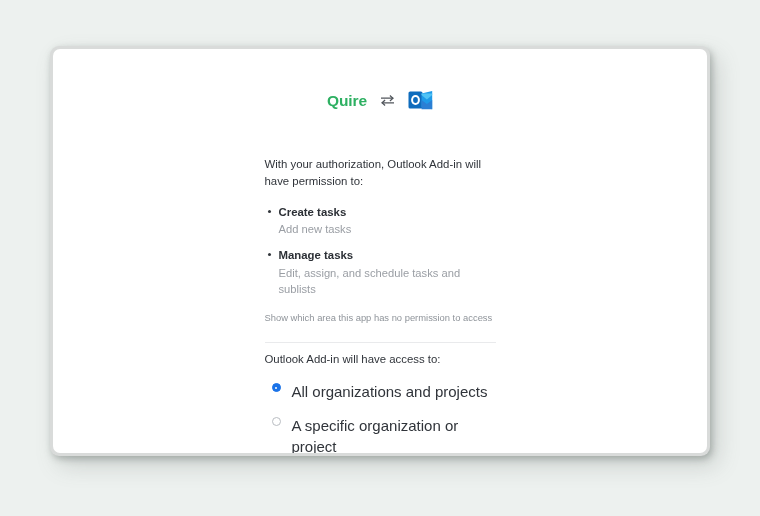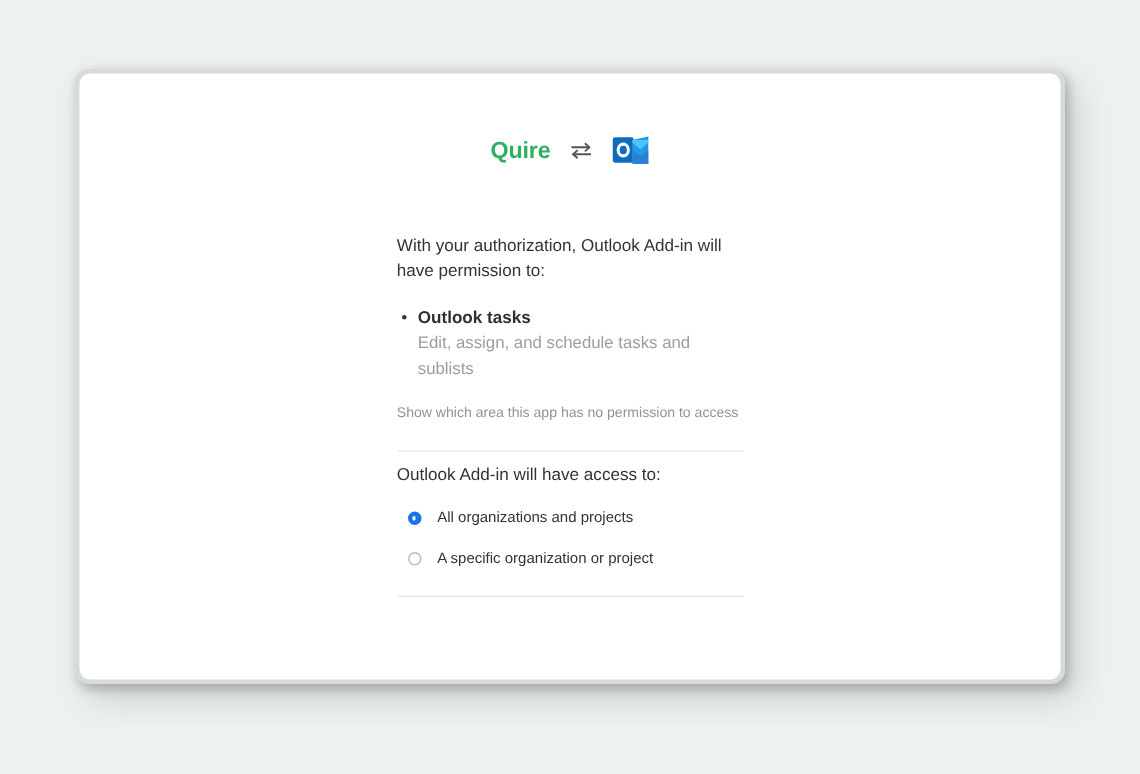--- a/index.html
+++ b/index.html
@@ -151,21 +151,21 @@
   .radio-mark.checked { background: #1a73e8; border: 1px solid #1a73e8; }
   .radio-mark.checked::after {
     content: "";
     position: absolute;
     left: 2.4px; top: 2.4px;
     width: 2.4px; height: 2.4px;
     border-radius: 50%;
     background: #ffffff;
   }
   .option-label {
-    font-size: 10px;
+    font-size: 15px;
     color: #30343a;
     line-height: 1.4;
   }
 </style>
 </head>
 <body>
 
 <div id="browser-window">
   <div id="page-surface">
 
@@ -198,21 +198,26 @@
         </span>
       </div>
 
       
       <div id="intro-text">With your authorization, Outlook Add-in will have permission to:</div>
 
       
       <ul id="permission-list">
         <li class="permission-item">
           <span class="permission-bullet"></span>
-          <span class="permission-title">Outlook tasks</span>
+          <span class="permission-title">Create tasks</span>
+          <span class="permission-desc">Add new tasks</span>
+        </li>
+        <li class="permission-item">
+          <span class="permission-bullet"></span>
+          <span class="permission-title">Manage tasks</span>
           <span class="permission-desc">Edit, assign, and schedule tasks and sublists</span>
         </li>
       </ul>
 
       
       <a id="no-permission-link">Show which area this app has no permission to access</a>
 
       <div class="section-divider"></div>
 
       

